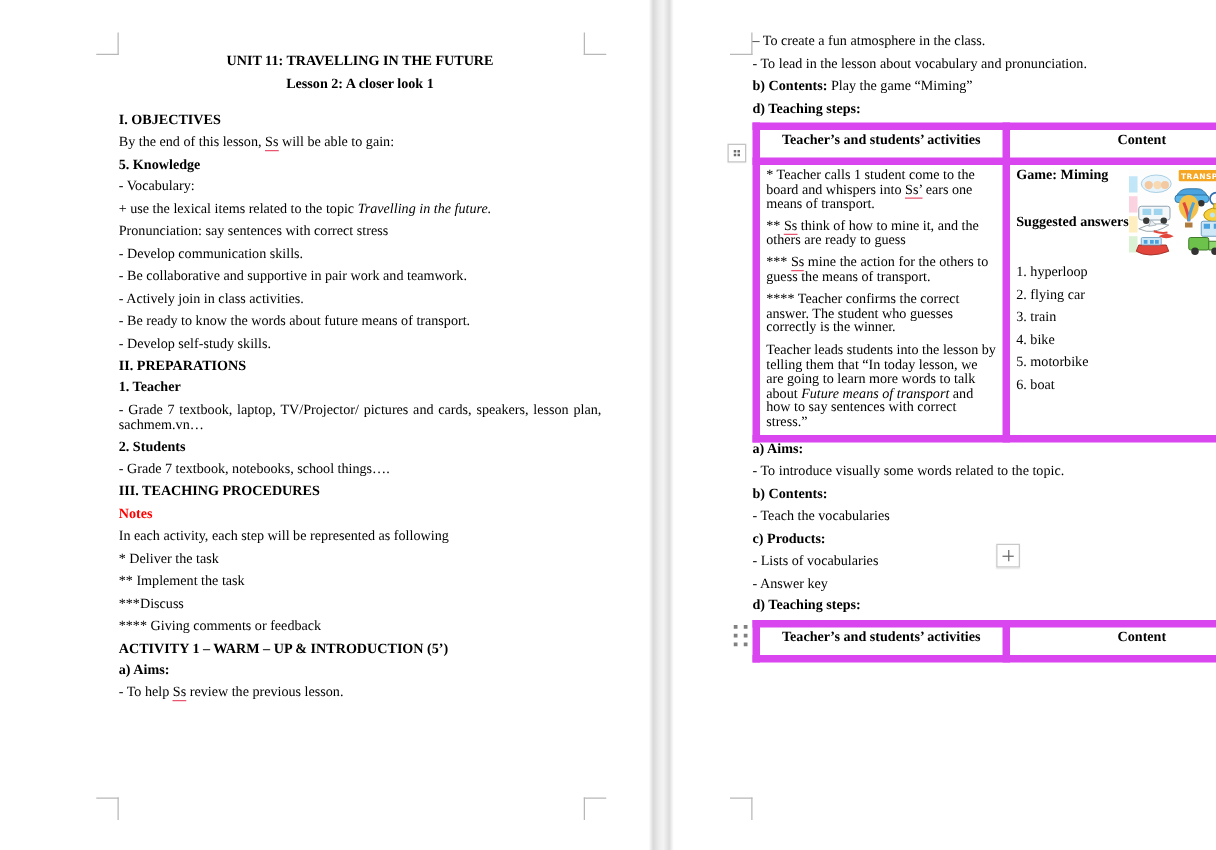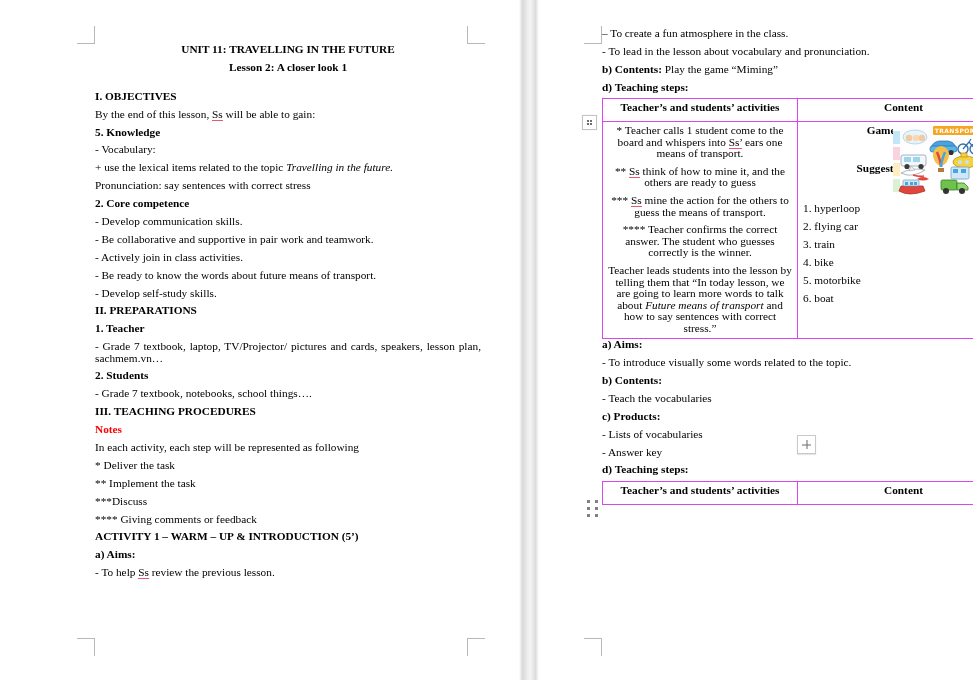--- a/index.html
+++ b/index.html
@@ -94,36 +94,36 @@
   .gap-sm { height: 11px; }
 
   
   table.lesson {
     border-collapse: collapse;
     width: 389px;
     table-layout: fixed;
     margin-top: 2px;
   }
   table.lesson td, table.lesson th {
-    border: 1px solid #d946ef;
+    border: 6px solid #d946ef;
     vertical-align: top;
     padding: 3px 5px 4px 5px;
     font-size: 11.3px;
     font-weight: normal;
     text-align: left;
   }
   table.lesson th {
     text-align: center;
     font-weight: bold;
     padding: 3px 4px 4px 4px;
     height: 15px;
   }
   .col-a { width: 186px; }
   .col-b { width: 203px; }
-  td.cell p { margin: 0 0 6.2px 0; line-height: 1.02; text-align: center; }
+  td.cell p { margin: 0 0 6.2px 0; line-height: 1.02; }
   td.cell p:last-child { margin-bottom: 0; }
 
   
   .ans-list { margin: 0; padding: 0; list-style: none; }
   .ans-list li { margin: 0 0 6.4px 0; line-height: 1.02; }
 
   .content-cell-top {
     position: relative;
     min-height: 78px;
   }
@@ -262,21 +262,20 @@
 
       <p class="b">I. OBJECTIVES</p>
 
       <p><span>By the end of this lesson, </span><span class="sp">Ss</span><span> will be able to gain:</span></p>
 
       <p class="b">5. Knowledge</p>
       <p>- Vocabulary:</p>
       <p><span>+ use the lexical items related to the topic </span><span class="i">Travelling in the future.</span></p>
       <p>Pronunciation:  say sentences with correct stress</p>
 
-      <p class="b">2. Core competence</p>
       <p>- Develop communication skills.</p>
       <p>- Be collaborative and supportive in pair work and teamwork.</p>
       <p>- Actively join in class activities.</p>
 
       <p>- Be ready to know the words about future means of transport.</p>
       <p>- Develop self-study skills.</p>
 
       <p class="b">II. PREPARATIONS</p>
       <p class="b">1. Teacher</p>
       <p class="just">- Grade 7 textbook, laptop, TV/Projector/ pictures and cards, speakers, lesson plan, sachmem.vn…</p>

